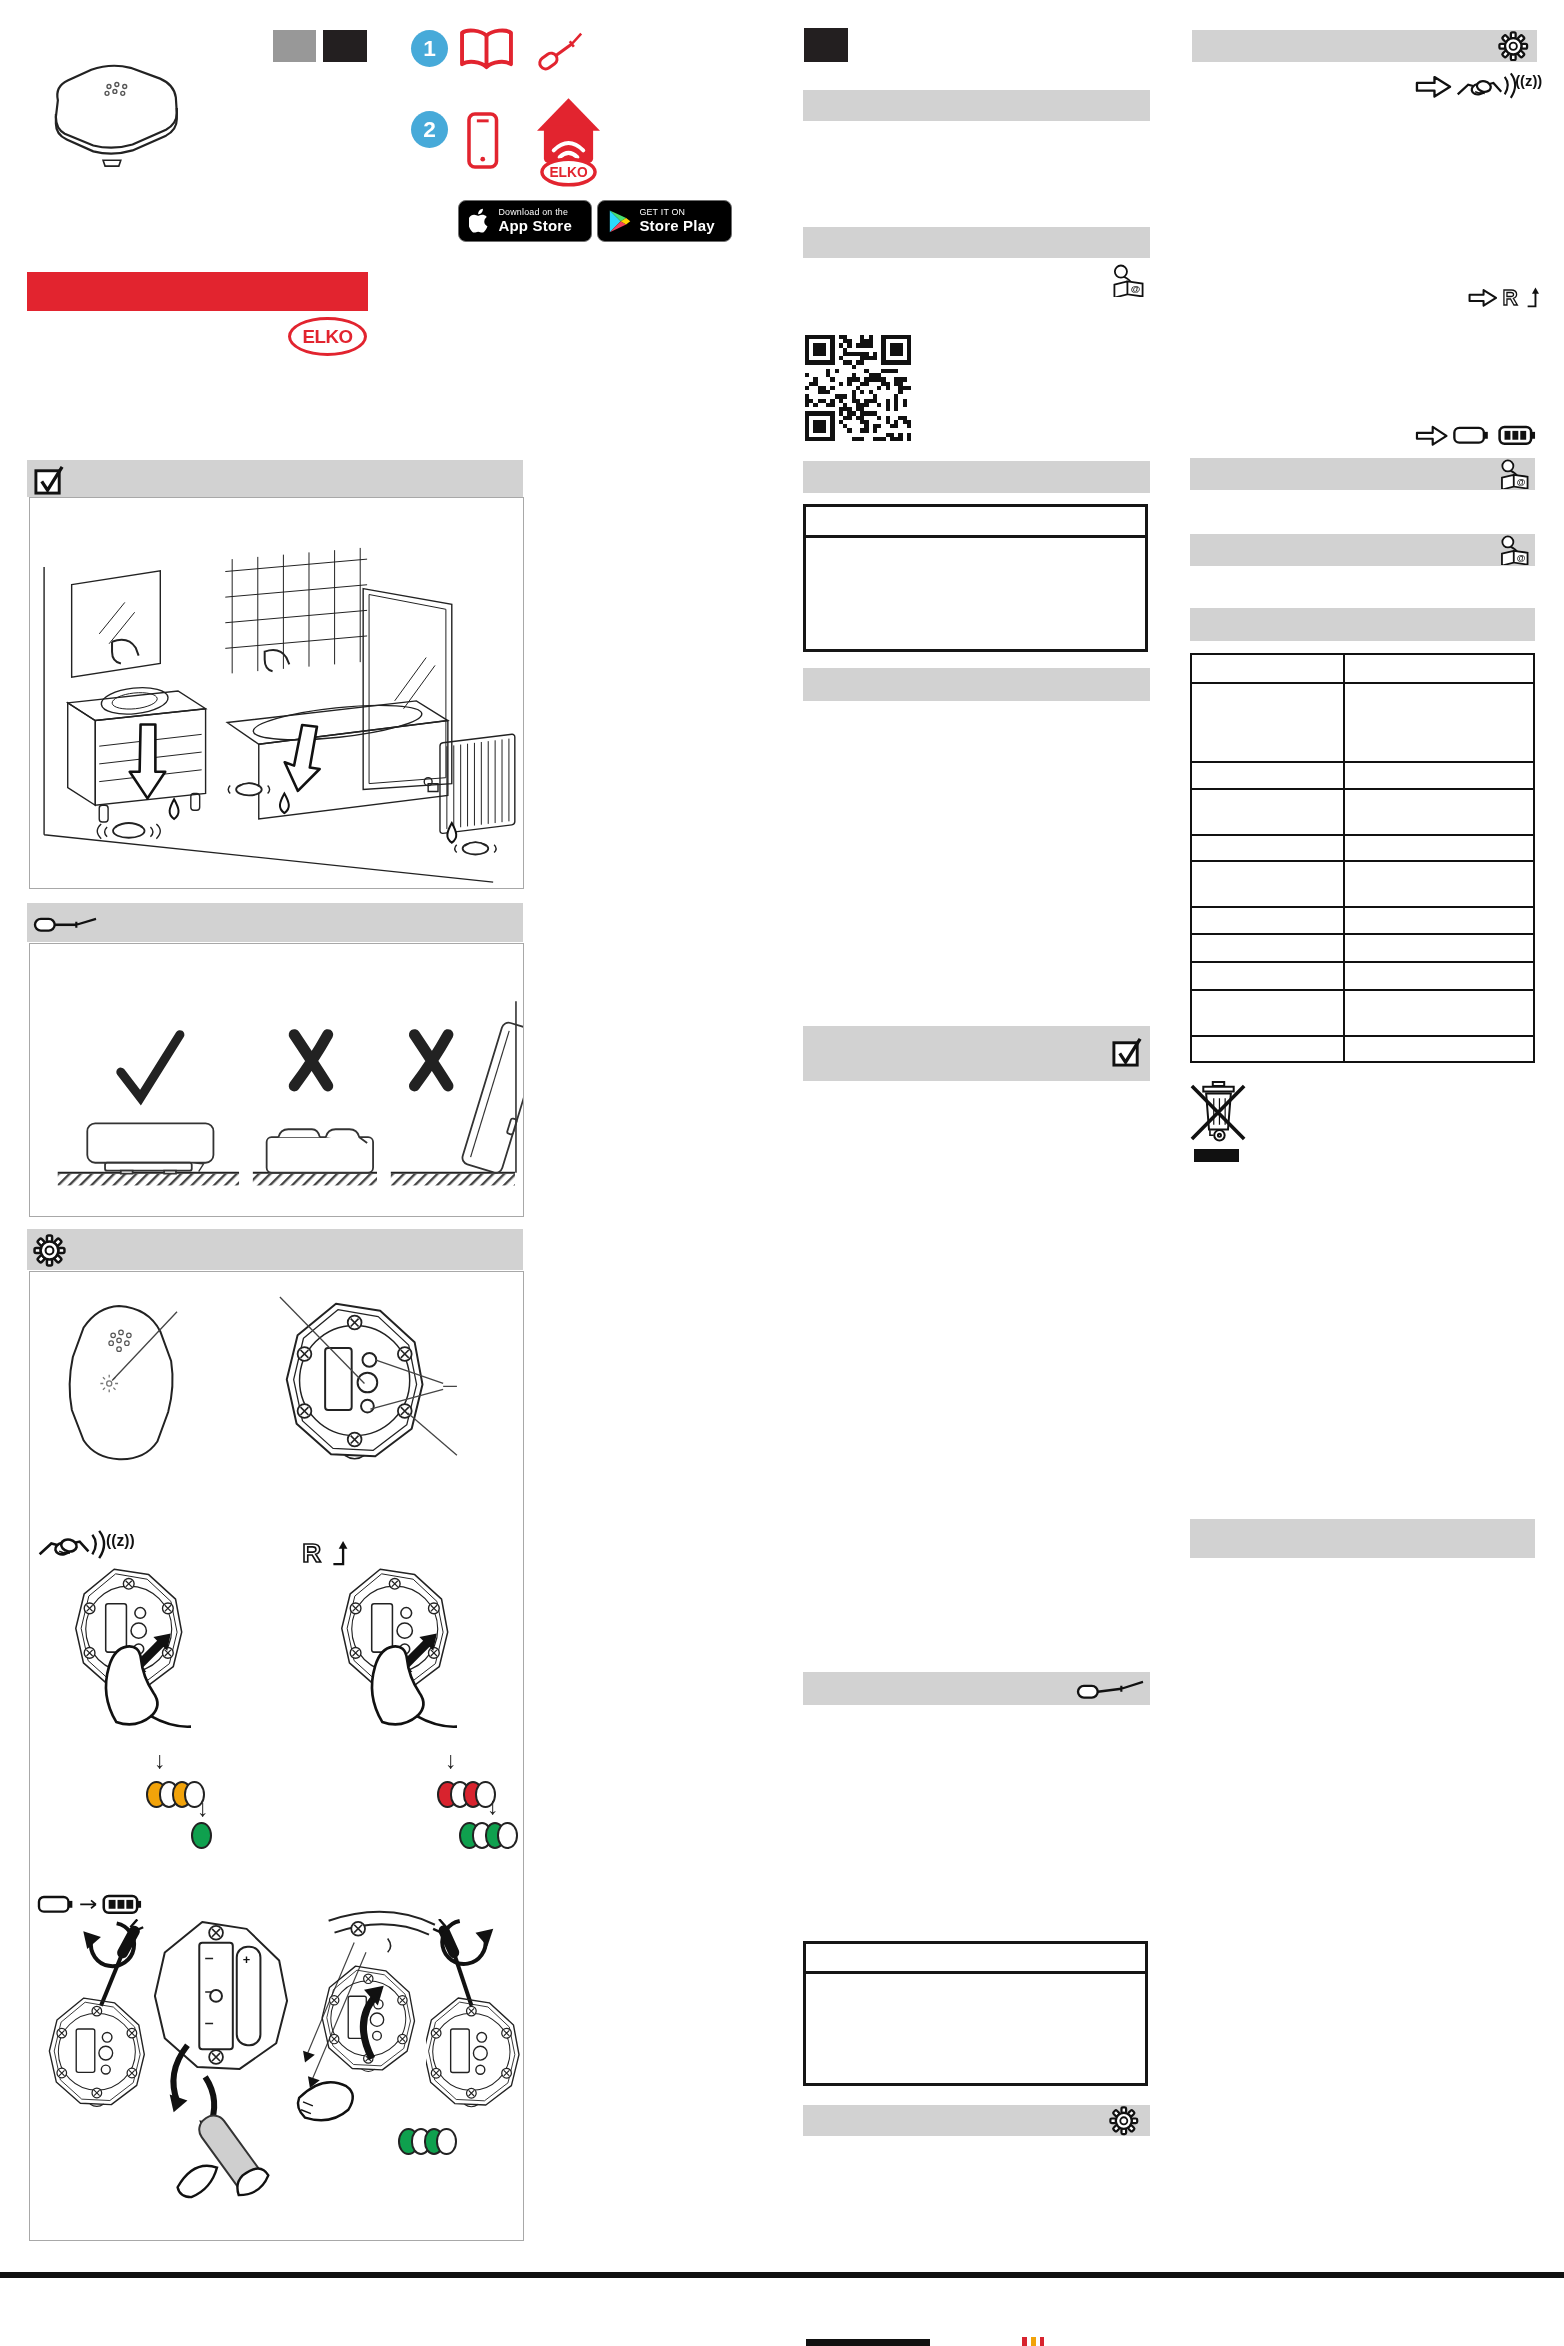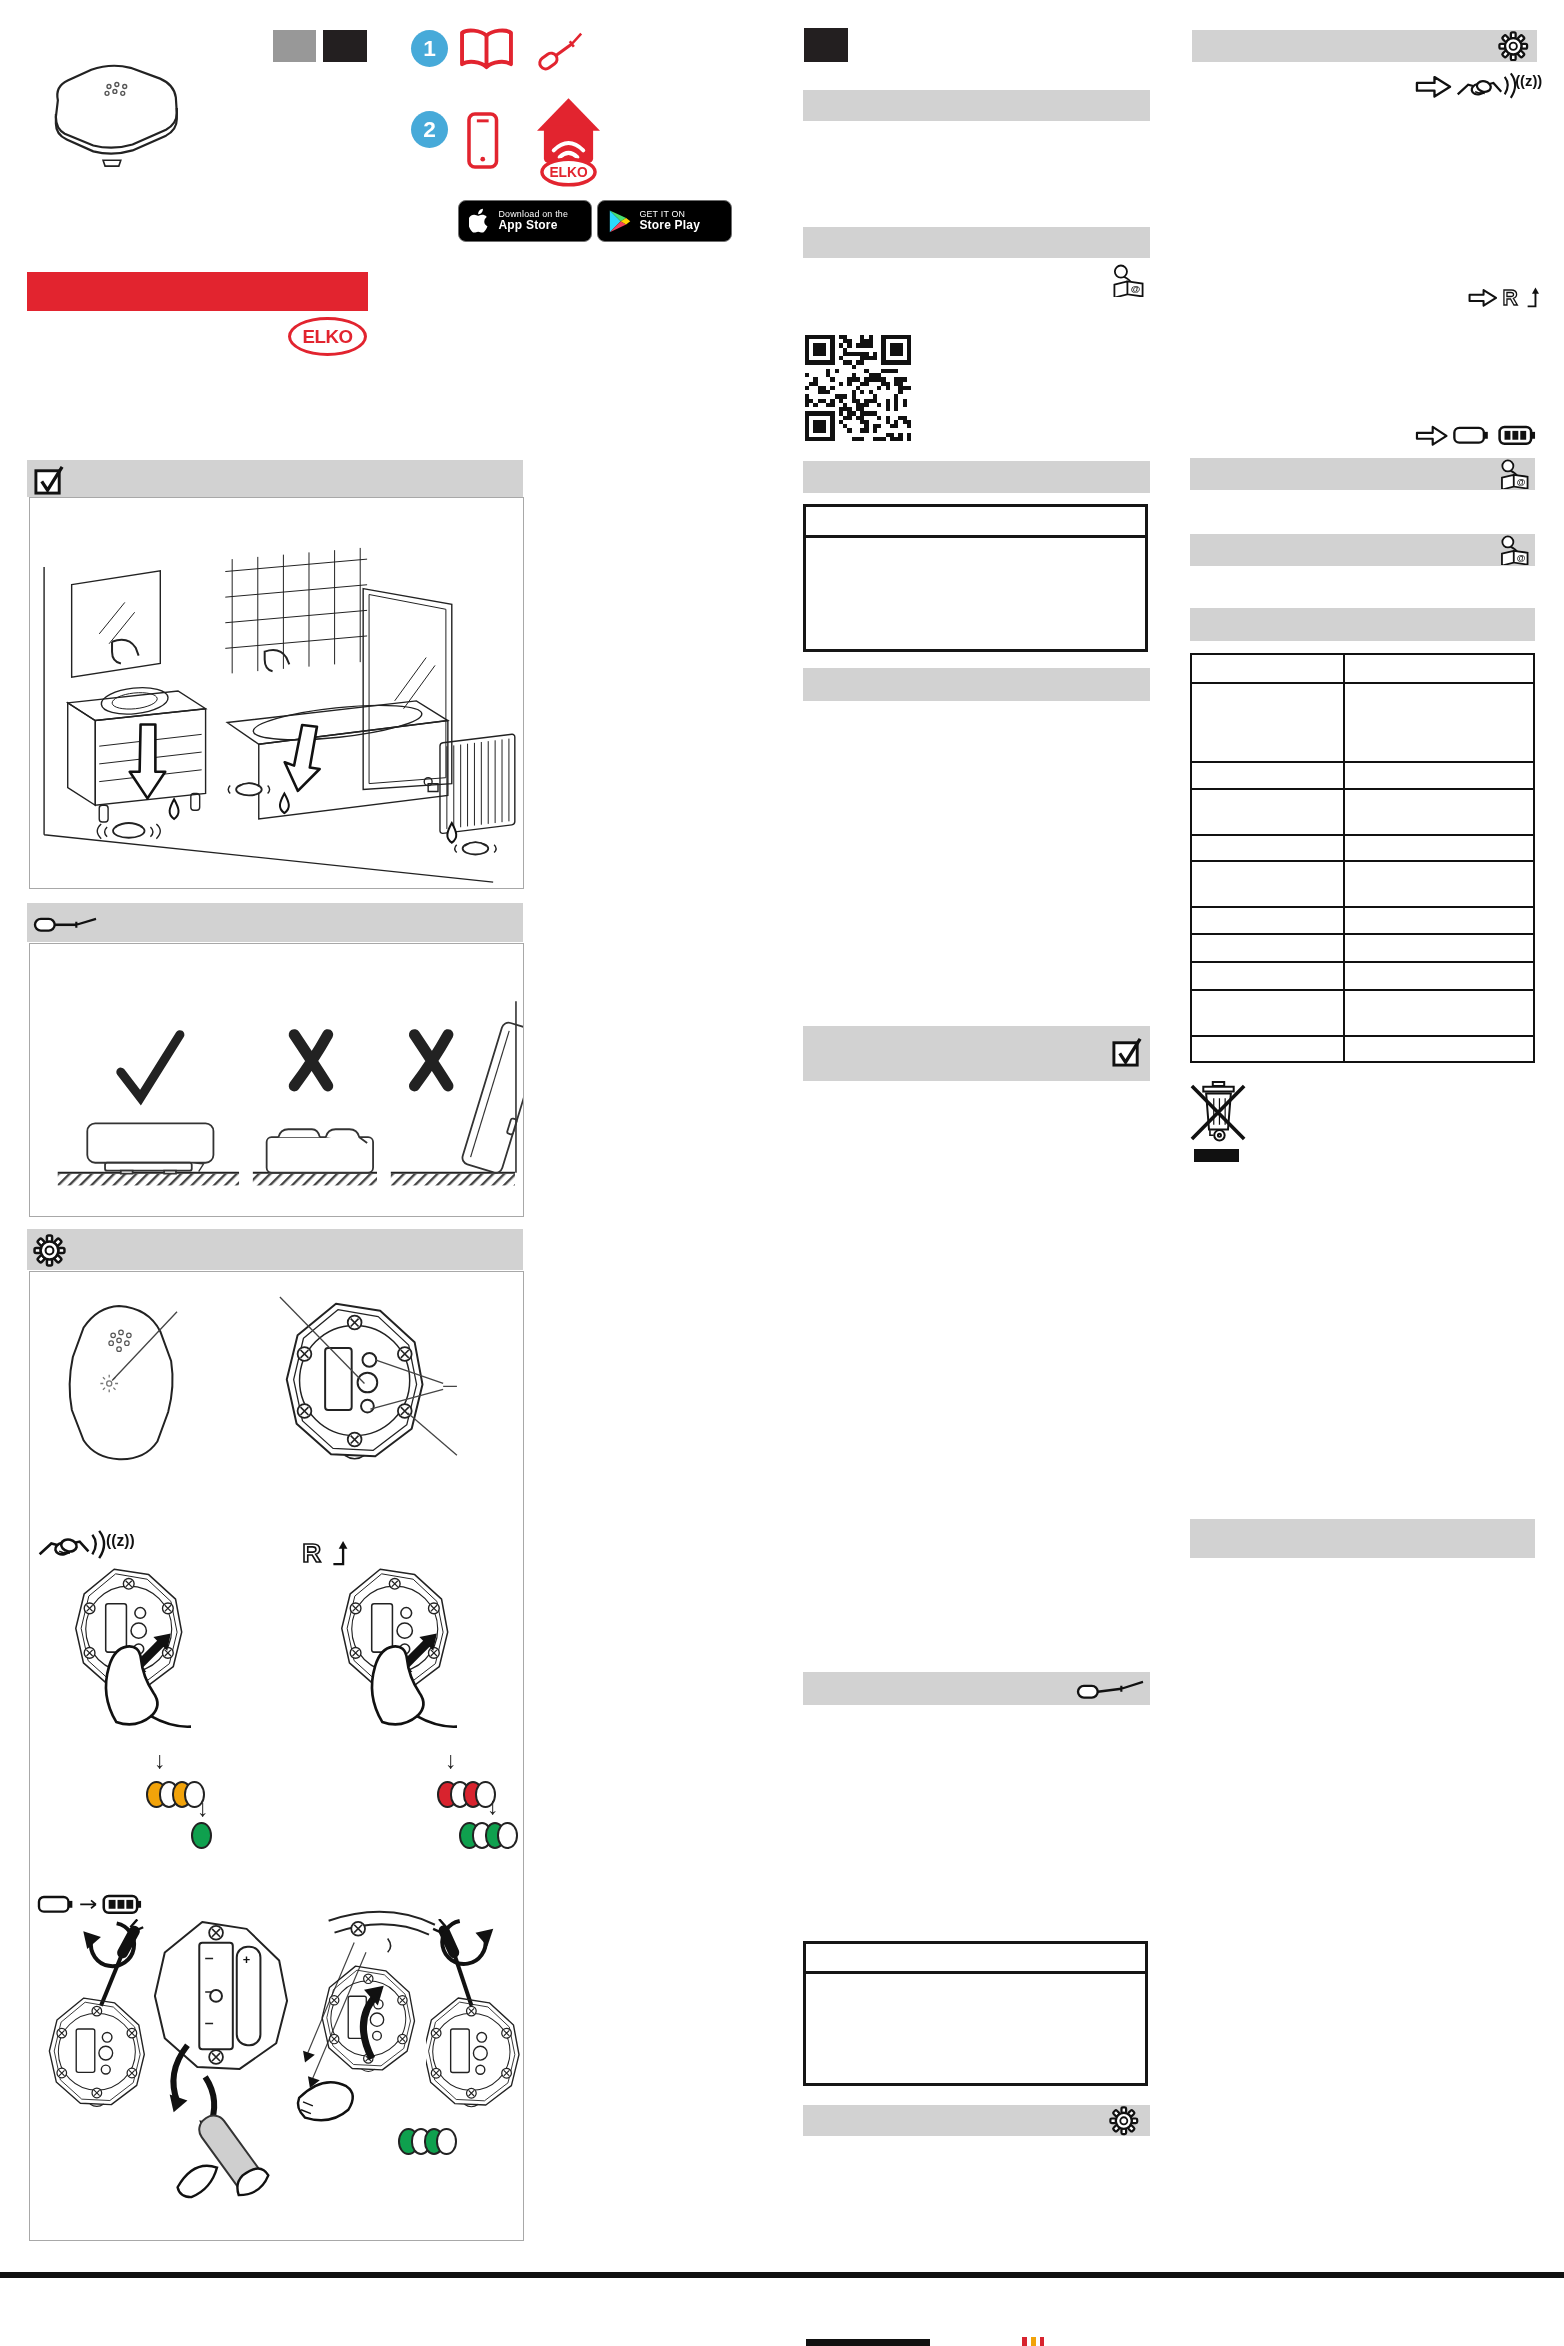--- a/index.html
+++ b/index.html
@@ -14,21 +14,21 @@
   .lbox{position:absolute;border:1.5px solid #a8a8a8;background:#fff}
   .bbox{position:absolute;border:3px solid #161616;background:#fff}
   .bbox .hdrline{position:absolute;left:0;right:0;height:3px;background:#161616}
   .swatch{position:absolute}
   .step{position:absolute;width:37px;height:37px;border-radius:50%;background:var(--blue);
         color:#fff;font-size:22.7px;font-weight:bold;display:flex;align-items:center;justify-content:center}
   .badge{position:absolute;height:42px;background:#000;border:1.5px solid #6e6e6e;border-radius:7.9px;
          color:#fff;display:flex;align-items:center;padding:0 9.9px;gap:7.9px}
   .badge .bt{display:flex;flex-direction:column;line-height:1.05}
   .badge .l1{font-size:8.9px;letter-spacing:0.2px}
-  .badge .l2{font-size:12px;font-weight:bold;letter-spacing:0.2px}
+  .badge .l2{font-size:15px;font-weight:bold;letter-spacing:0.2px}
   .elko-oval{position:absolute;border:3.9px solid var(--red);border-radius:50%;display:flex;
              align-items:center;justify-content:center;color:var(--red);font-weight:bold;background:#fff}
   .ledrow{position:absolute;display:flex;align-items:center}
   .led{width:20.7px;height:26.6px;border:2.5px solid #222;border-radius:50%;margin-left:-7.9px;background:#fff}
   .led:first-child{margin-left:0}
   .dar{position:absolute;font-size:23.6px;color:#222;line-height:1}
   .spec-table{position:absolute;border:2px solid #111;border-bottom:2px solid #111}
   .trow{display:flex;border-bottom:2px solid #111}
   .trow:last-child{border-bottom:none}
   .tcl{width:153px;border-right:2px solid #111}

